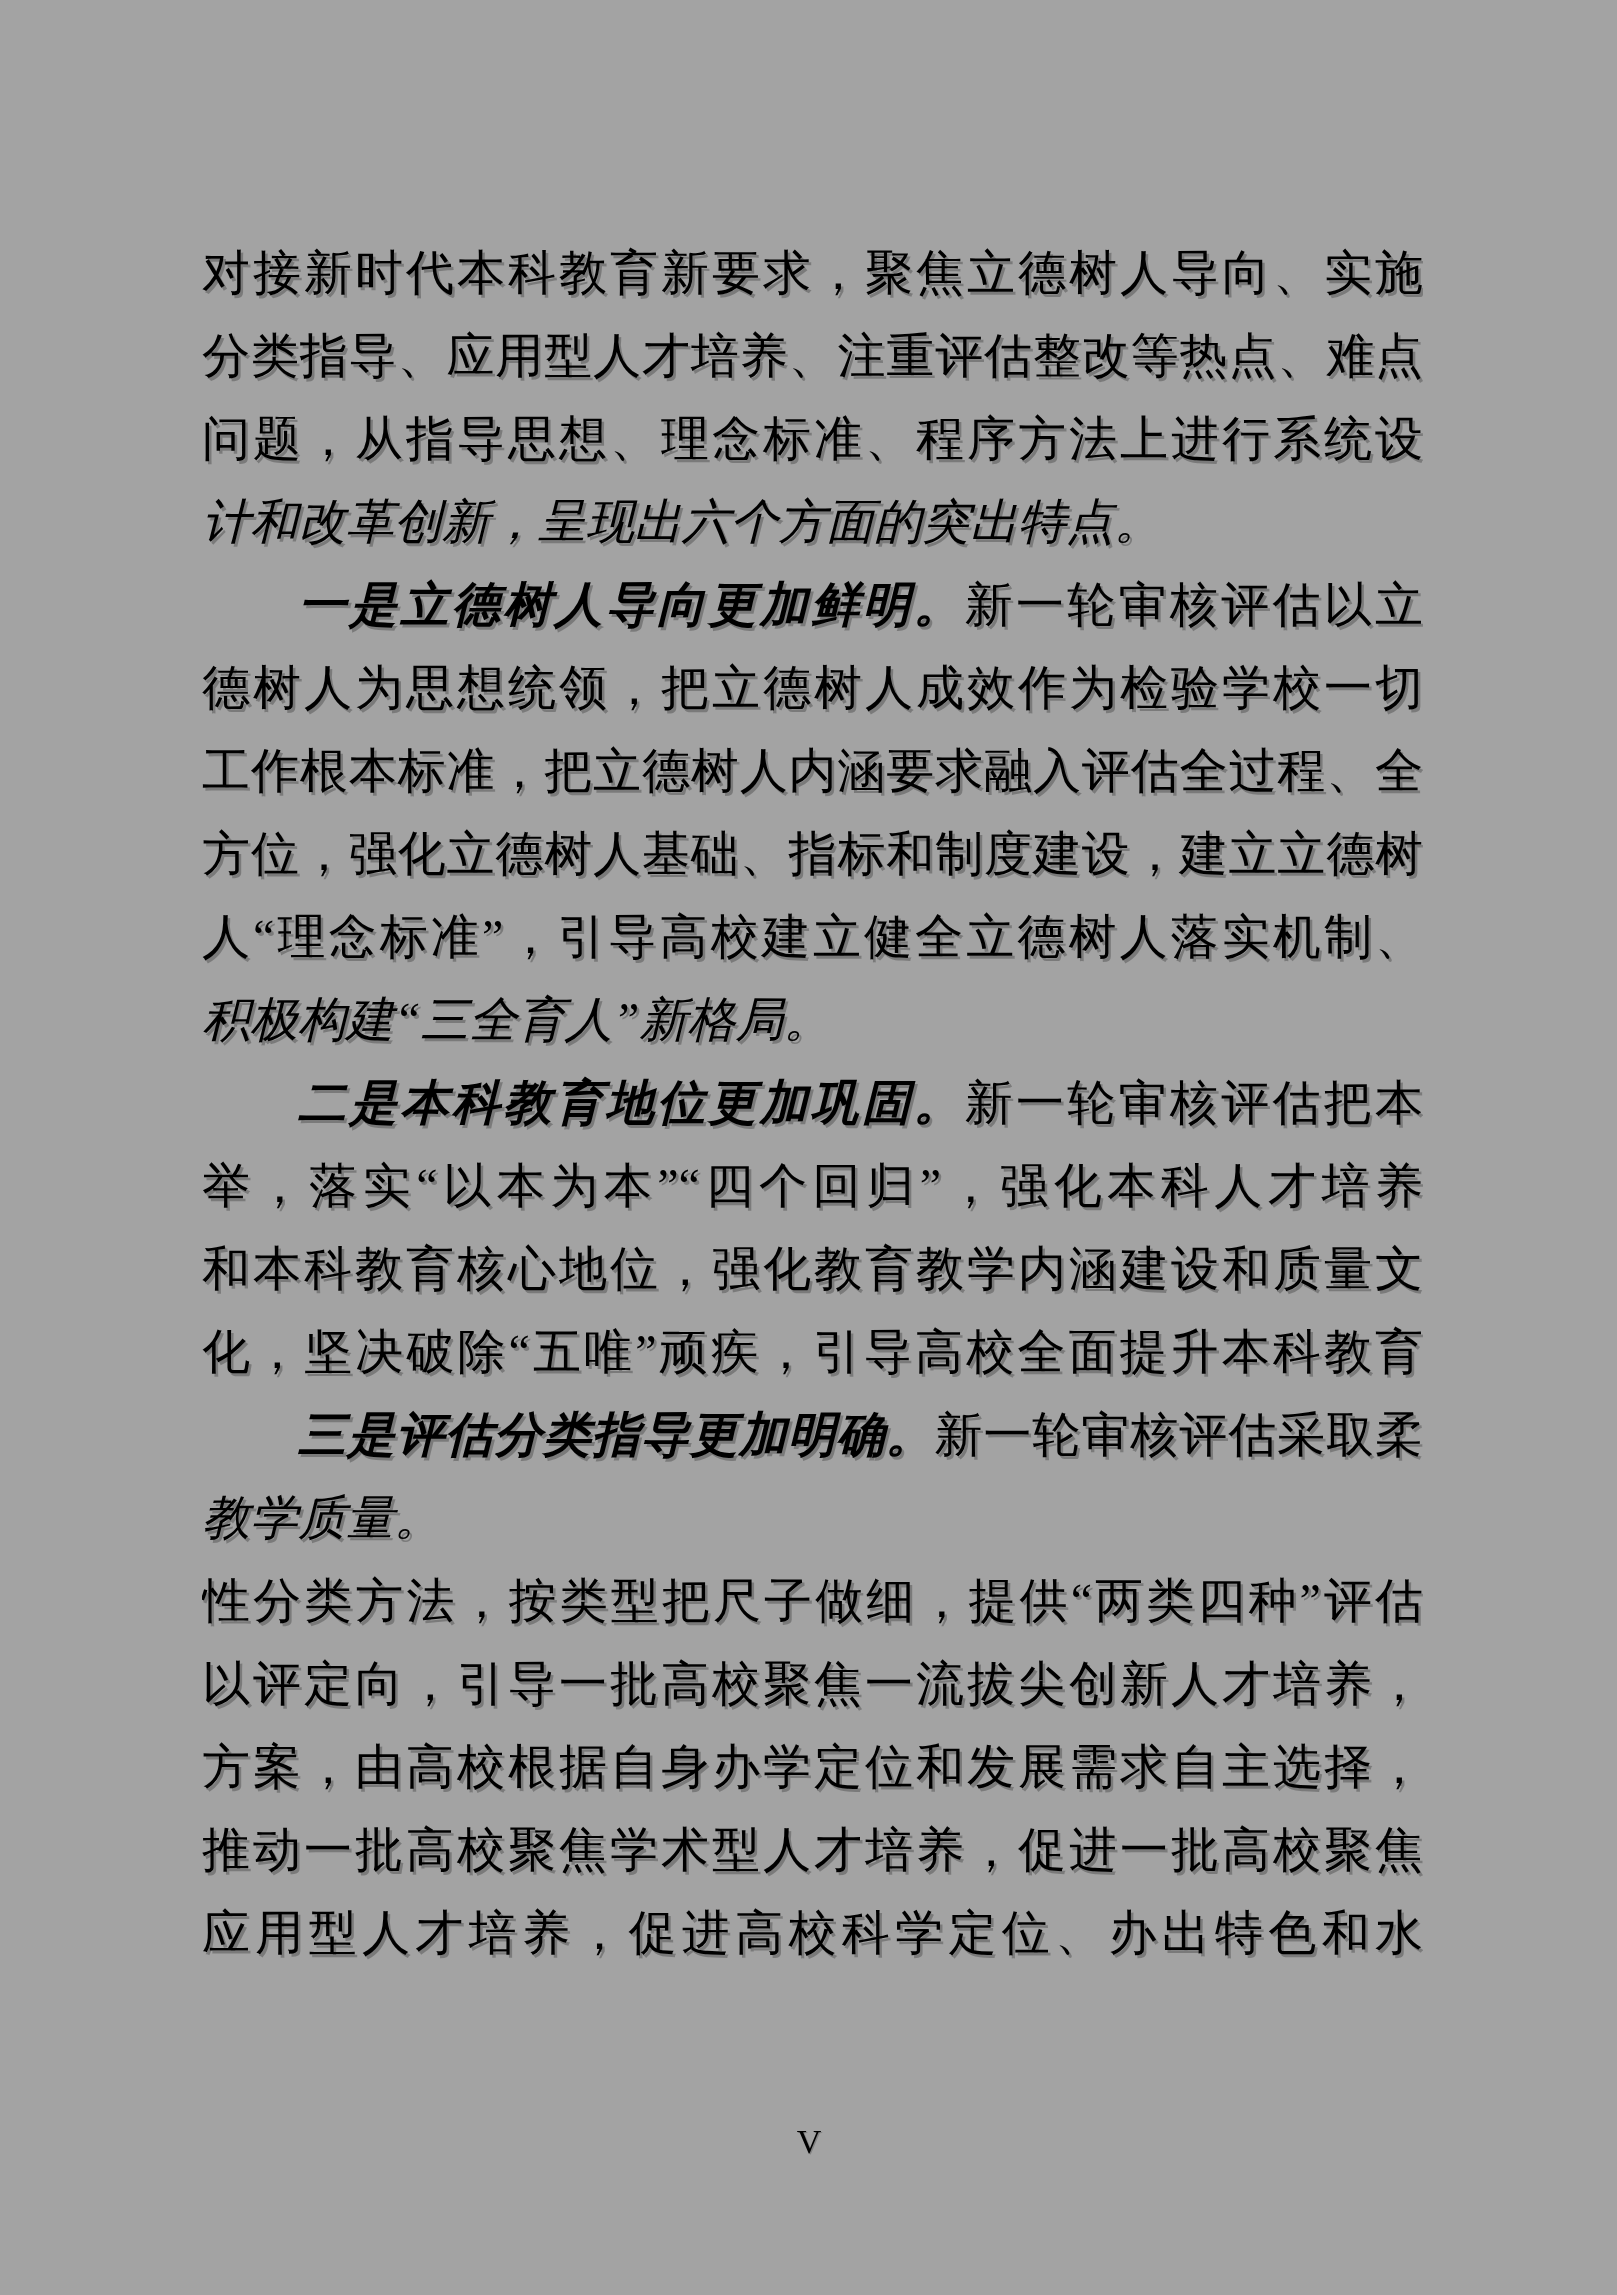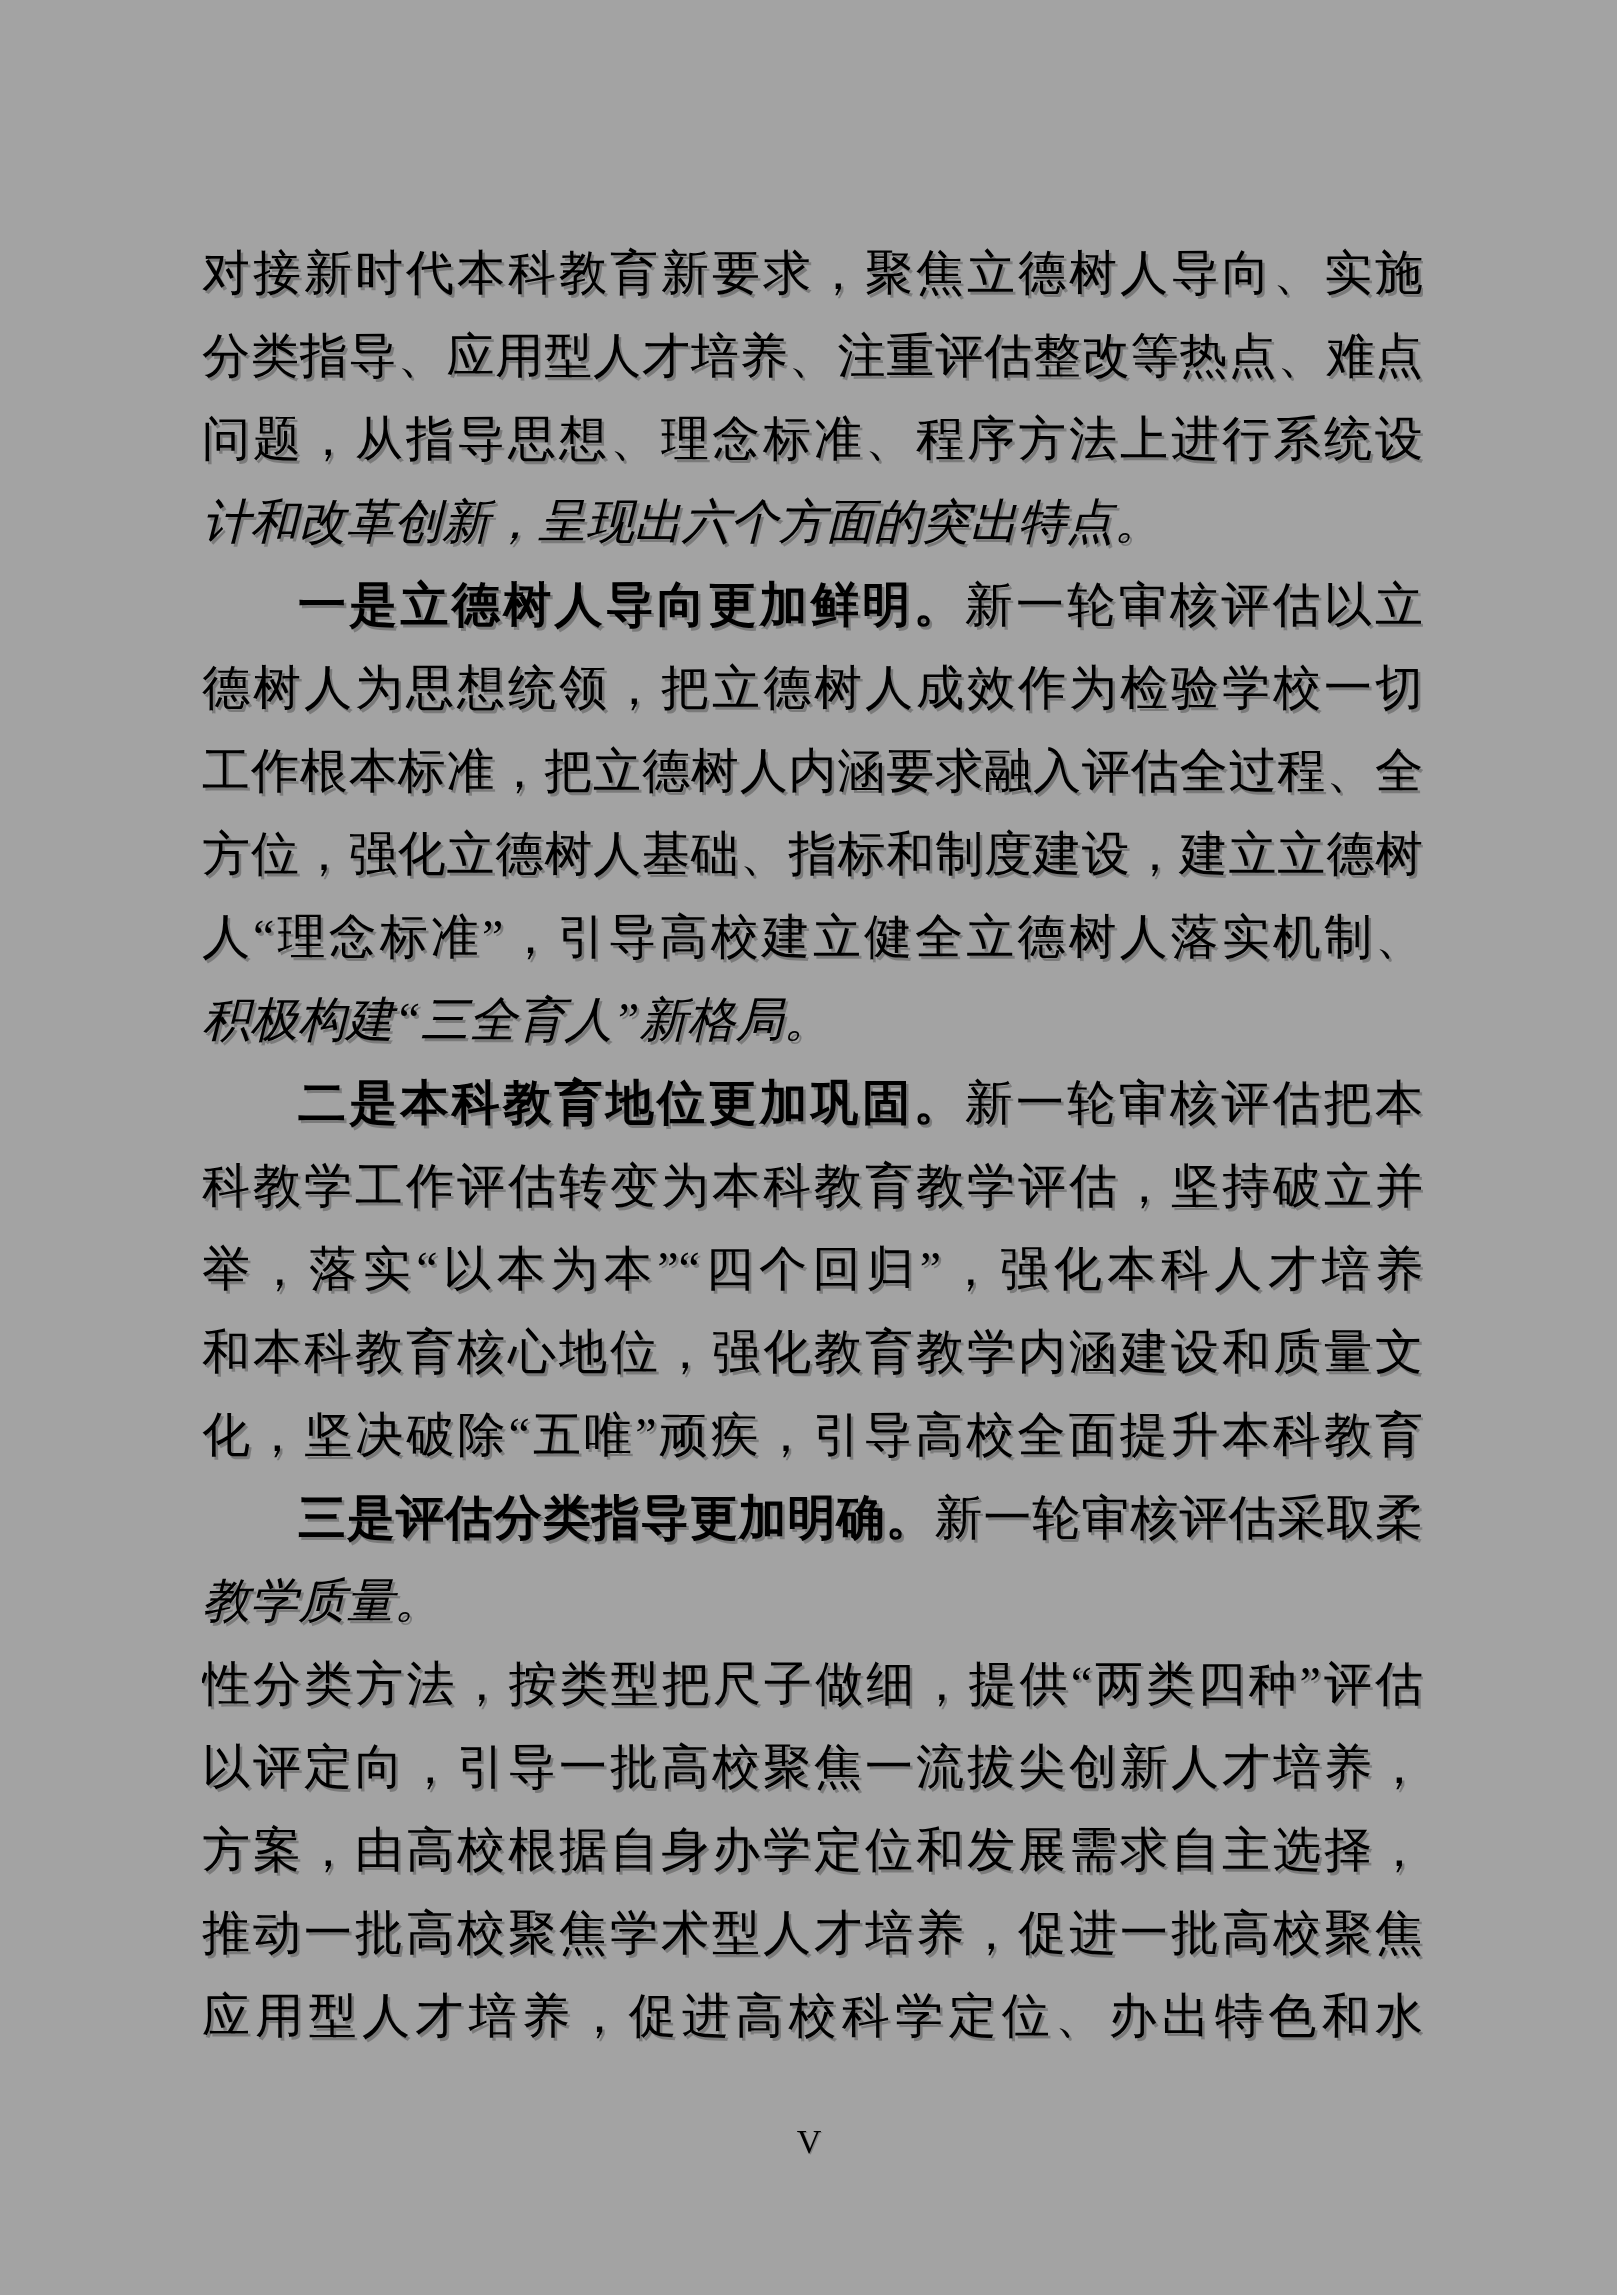--- a/index.html
+++ b/index.html
@@ -28,20 +28,21 @@
     text-align: justify;
     text-align-last: justify;
     text-shadow: 2.5px 2.5px 0 rgba(0,0,0,0.25);
     white-space: normal;
   }
   .line.para-end { text-align-last: left; font-style: italic; }
   .line.indent { text-indent: 96px; }
   .head {
     font-family: "Liberation Sans", "DejaVu Sans", sans-serif;
     font-weight: 700;
+    font-style: italic;
   }
   .page-number {
     position: absolute;
     top: 2122px;
     left: 0;
     width: 1618px;
     text-align: center;
     font-size: 34px;
     line-height: 39px;
     text-shadow: 1.3px 1.3px 0 rgba(0,0,0,0.2);
@@ -58,21 +59,20 @@
     <p class="line para-end">计和改革创新，呈现出六个方面的突出特点。</p>
 
     <p class="line indent"><span class="head">一是立德树人导向更加鲜明。</span><span>新一轮审核评估以立</span></p>
     <p class="line">德树人为思想统领，把立德树人成效作为检验学校一切</p>
     <p class="line">工作根本标准，把立德树人内涵要求融入评估全过程、全</p>
     <p class="line">方位，强化立德树人基础、指标和制度建设，建立立德树</p>
     <p class="line">人“理念标准”，引导高校建立健全立德树人落实机制、</p>
     <p class="line para-end">积极构建“三全育人”新格局。</p>
 
     <p class="line indent"><span class="head">二是本科教育地位更加巩固。</span><span>新一轮审核评估把本</span></p>
-    <p class="line">科教学工作评估转变为本科教育教学评估，坚持破立并</p>
     <p class="line">举，落实“以本为本”“四个回归”，强化本科人才培养</p>
     <p class="line">和本科教育核心地位，强化教育教学内涵建设和质量文</p>
     <p class="line">化，坚决破除“五唯”顽疾，引导高校全面提升本科教育</p>
     <p class="line indent"><span class="head">三是评估分类指导更加明确。</span><span>新一轮审核评估采取柔</span></p>
 
     <p class="line para-end">教学质量。</p>
     <p class="line">性分类方法，按类型把尺子做细，提供“两类四种”评估</p>
     <p class="line">以评定向，引导一批高校聚焦一流拔尖创新人才培养，</p>
     <p class="line">方案，由高校根据自身办学定位和发展需求自主选择，</p>
     <p class="line">推动一批高校聚焦学术型人才培养，促进一批高校聚焦</p>

